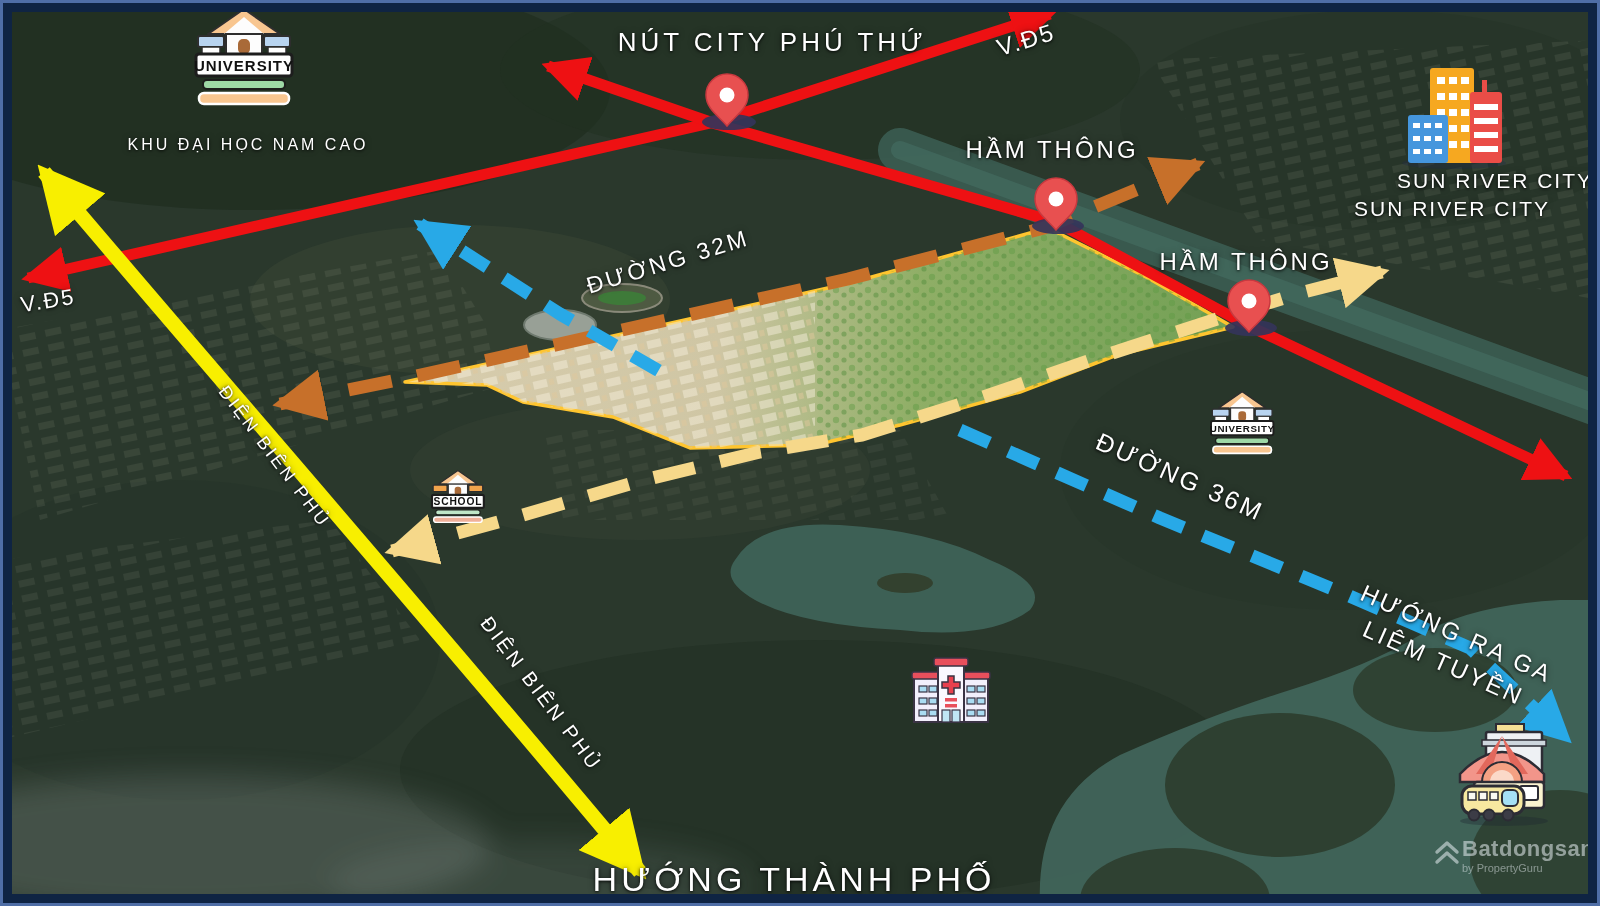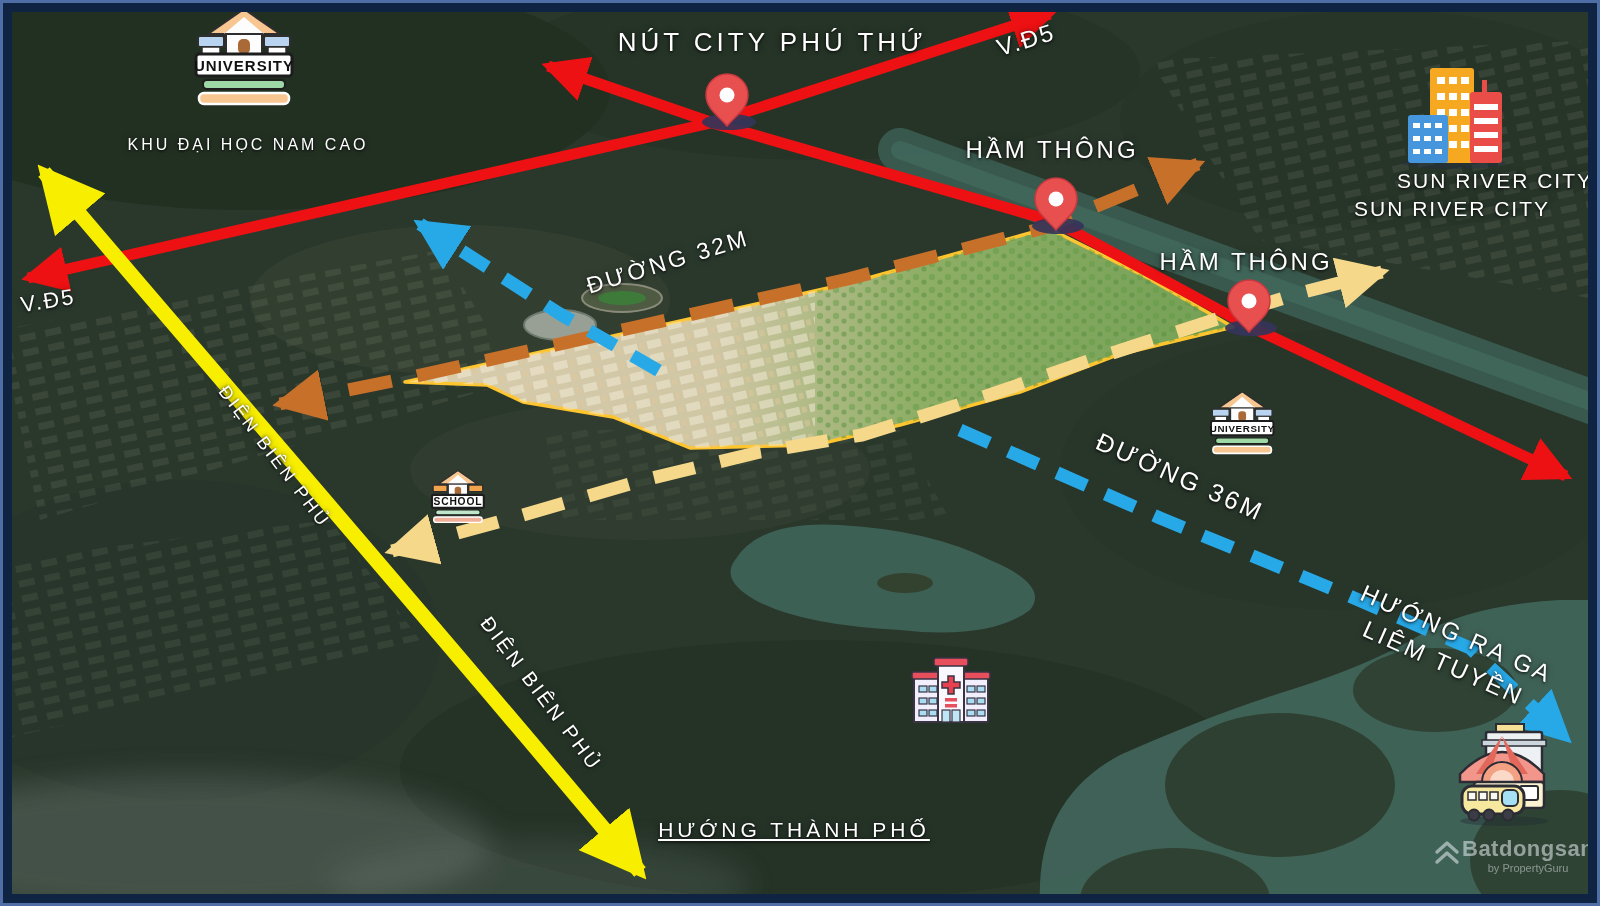--- a/index.html
+++ b/index.html
@@ -17,21 +17,21 @@
     text-shadow:0 1px 3px rgba(0,0,0,.85), 0 0 7px rgba(0,0,0,.45);
     font-weight:400;
   }
   .watermark {
     position:absolute; z-index:45; display:flex; align-items:flex-start; 
     color:rgba(232,239,242,.55);
   }
   .wm-text { line-height:1; }
   .wm-row { display:flex; align-items:flex-start; }
   .wm-brand { font-size:22px; font-weight:bold; letter-spacing:.5px; }
-  .wm-by { font-size:11px; margin-top:3px; color:rgba(232,239,242,.48);text-align:center; }
+  .wm-by { font-size:11px; margin-top:3px; color:rgba(232,239,242,.48); }
 </style>
 </head>
 <body>
 
 <div class="stage">
 
 <svg class="map" width="1600" height="906" viewBox="0 0 1600 906">
   <defs>
     <linearGradient id="siteGrad" gradientUnits="userSpaceOnUse" x1="405" y1="300" x2="1233" y2="340">
       <stop offset="0" stop-color="#d8cdae"></stop>
@@ -292,21 +292,21 @@
 <div class="lbl" style="left:48px; top:301px; font-size:22px; letter-spacing:2px; --r:-9deg;">V.Đ5</div>
 <div class="lbl" style="left:1052px; top:150px; font-size:24px; letter-spacing:3px;">HẦM THÔNG</div>
 <div class="lbl" style="left:1246px; top:262px; font-size:24px; letter-spacing:3px;">HẦM THÔNG</div>
 <div class="lbl" style="left:1495px; top:181px; font-size:21px; letter-spacing:2px;">SUN RIVER CITY</div>
 <div class="lbl" style="left:1452px; top:209px; font-size:21px; letter-spacing:2px;">SUN RIVER CITY</div>
 <div class="lbl" style="left:248px; top:133px; font-size:16px; letter-spacing:3px;margin-top:12px;">KHU ĐẠI HỌC NAM CAO</div>
 <div class="lbl" style="left:668px; top:262px; font-size:23px; letter-spacing:3px; --r:-17deg;">ĐƯỜNG 32M</div>
 <div class="lbl" style="left:1180px; top:477px; font-size:25px; letter-spacing:3px; --r:24deg;">ĐƯỜNG 36M</div>
 <div class="lbl" style="left:274px; top:457px; font-size:18px; letter-spacing:3px; --r:53deg;">ĐIỆN BIÊN PHỦ</div>
 <div class="lbl" style="left:541px; top:694px; font-size:20px; letter-spacing:3px; --r:53deg;">ĐIỆN BIÊN PHỦ</div>
-<div class="lbl" style="left:794px; top:830px; font-size:21px; letter-spacing:4px;text-decoration:underline;">HƯỚNG THÀNH PHỐ</div>
+<div class="lbl" style="left:794px; top:879px; font-size:34px; letter-spacing:4px;">HƯỚNG THÀNH PHỐ</div>
 <div class="lbl" style="left:1450px; top:649px; font-size:24px; letter-spacing:3px; --r:24deg; text-align:center; line-height:1.35;">
   <div>HƯỚNG RA GA</div>
   <div>LIÊM TUYỀN</div>
 </div>
 
 <div class="watermark" style="left:1432px; top:838px;">
   <svg width="30" height="32" viewBox="0 0 30 32">
     <g fill="none" stroke="rgba(232,239,242,.55)" stroke-width="3.4" stroke-linecap="round" stroke-linejoin="round">
       <path d="M5,14 L15,5 L25,14"></path>
       <path d="M5,24 L15,15 L25,24"></path>

